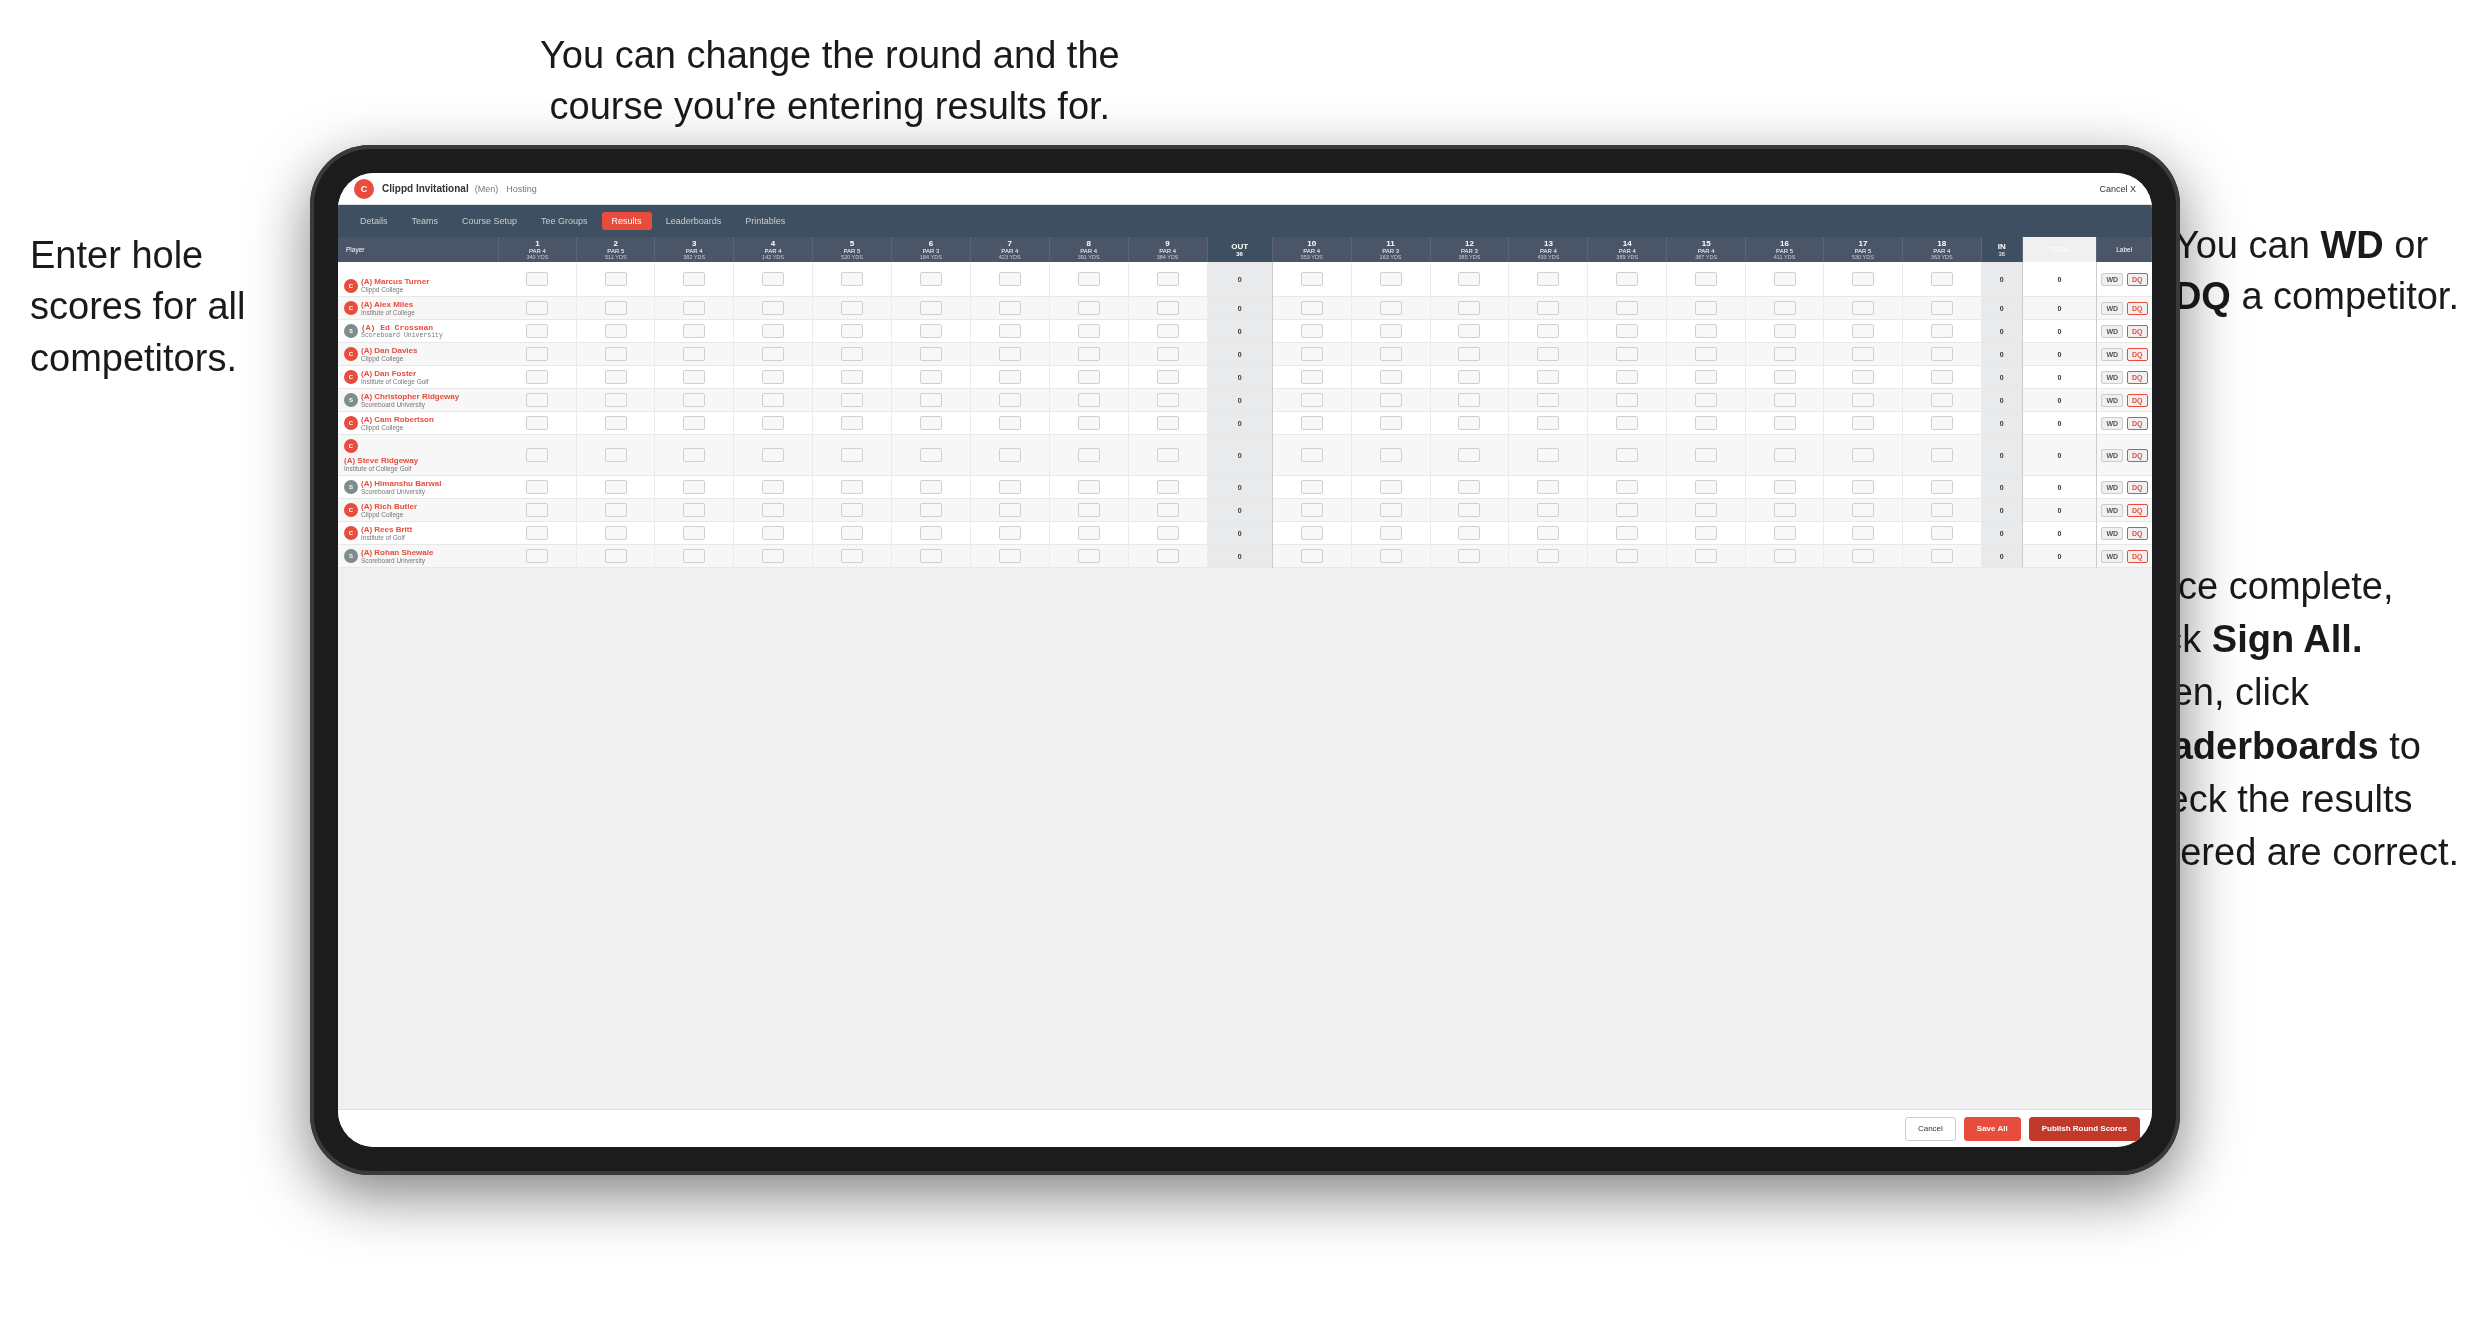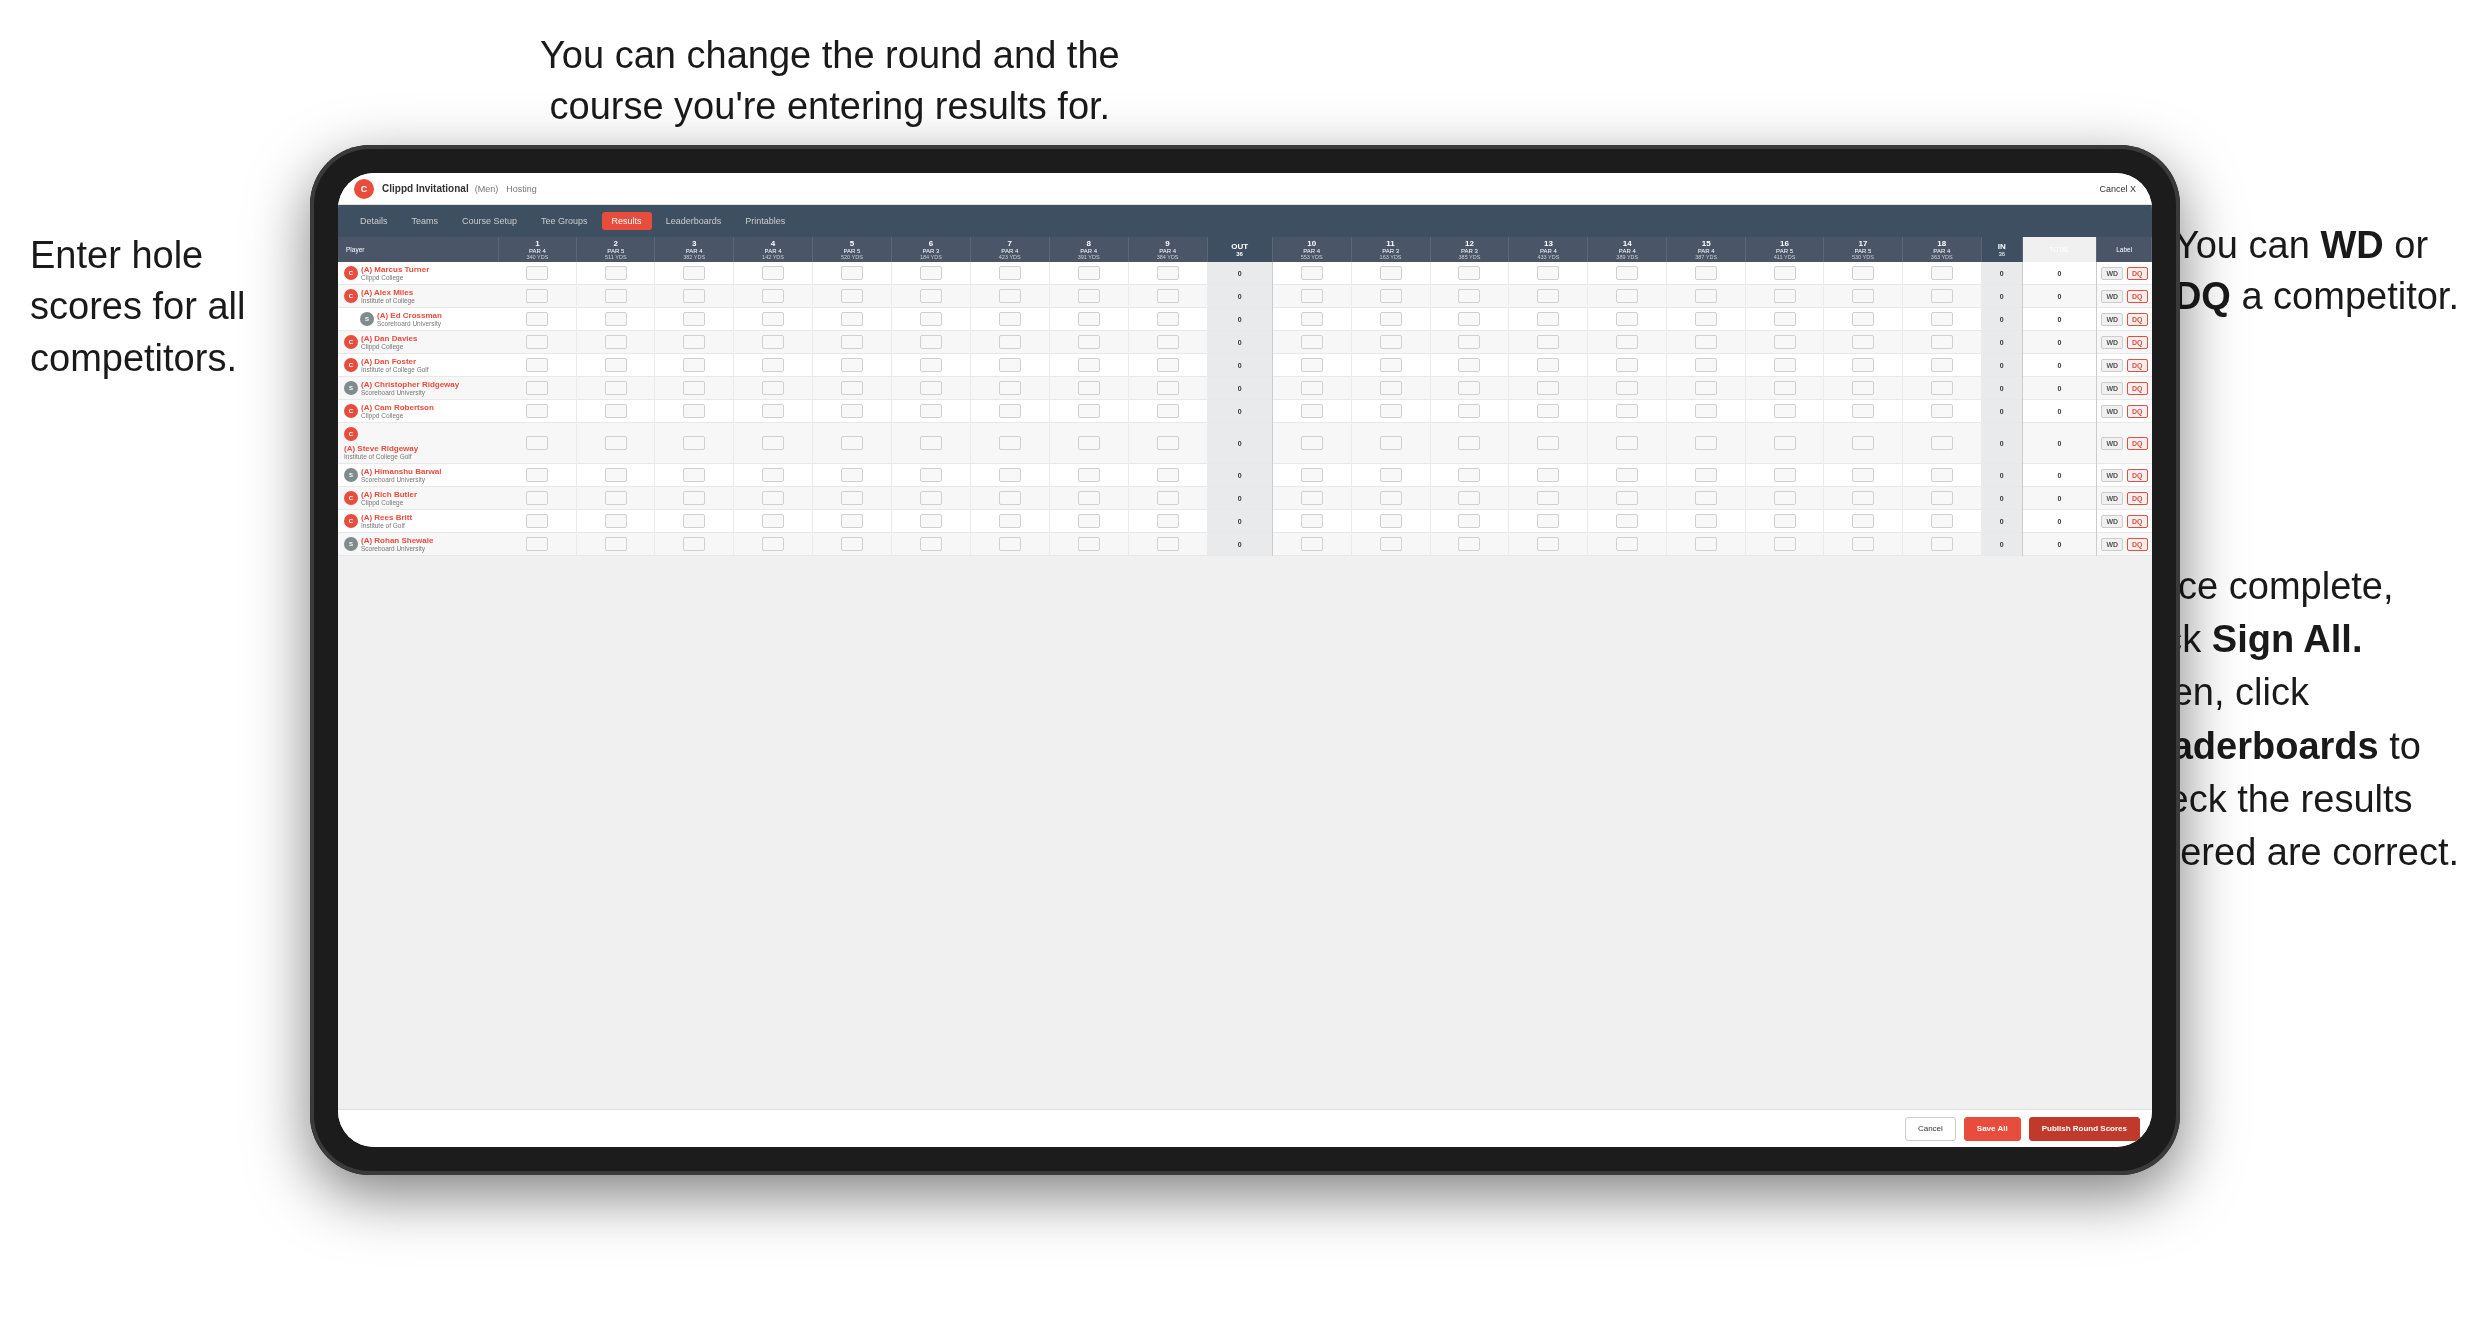--- a/index.html
+++ b/index.html
@@ -601,21 +601,21 @@
               <span class="hole-par">36</span>
             </th>
             <th class="totals-col total-col-header">TOTAL</th>
             <th class="label-col">Label</th>
           </tr>
         </thead>
         <tbody id="player-tbody">
 
         <tr>
               <td style="padding: 3px 4px 3px 6px;">
-      <div style="display:flex; align-items:flex-start; gap:3px;">
+      <div style="display:flex; align-items:center; gap:3px;margin-top:12px;">
         <div class="player-icon red">C</div>
         <div class="player-info">
           <div class="player-name">(A) Marcus Turner</div>
           <div class="player-school">Clippd College</div>
         </div>
       </div>
               </td>
               <td style="text-align: center; padding: 2px; border-right: 1px solid rgb(235, 235, 235);">
                 <div style="width:22px;height:14px;border:1px solid #d0d0d0;border-radius:2px;background:#f8f8f8;margin:0 auto;"></div>
               </td>
@@ -742,21 +742,21 @@
               <td style="text-align: center; padding: 2px; border-right: 1px solid rgb(235, 235, 235);">
                 <div style="width:22px;height:14px;border:1px solid #d0d0d0;border-radius:2px;background:#f8f8f8;margin:0 auto;"></div>
               </td>
               <td style="text-align: center; font-size: 7px; color: rgb(51, 51, 51); background: rgb(232, 234, 236); font-weight: bold; border-right: 1px solid rgb(204, 204, 204);">0</td>
               <td style="text-align: center; font-size: 7px; color: rgb(51, 51, 51); font-weight: bold; border-right: 1px solid rgb(204, 204, 204);">0</td>
               <td style="text-align: center; padding: 2px 4px; white-space: nowrap;">
       <span class="wd-btn">WD</span>
       <span class="dq-btn">DQ</span></td>
             </tr>
             <tr>
-              <td style="padding: 3px 4px 3px 22px;">
+              <td style="padding: 3px 4px 3px 6px; font-family: Liberation Mono, monospace;">
       <div style="display:flex; align-items:flex-start; gap:3px;">
         <div class="player-icon gray">S</div>
         <div class="player-info">
           <div class="player-name">(A) Ed Crossman</div>
           <div class="player-school">Scoreboard University</div>
         </div>
       </div>
               </td>
               <td style="text-align: center; padding: 2px; border-right: 1px solid rgb(235, 235, 235);">
                 <div style="width:22px;height:14px;border:1px solid #d0d0d0;border-radius:2px;background:#f8f8f8;margin:0 auto;"></div>

